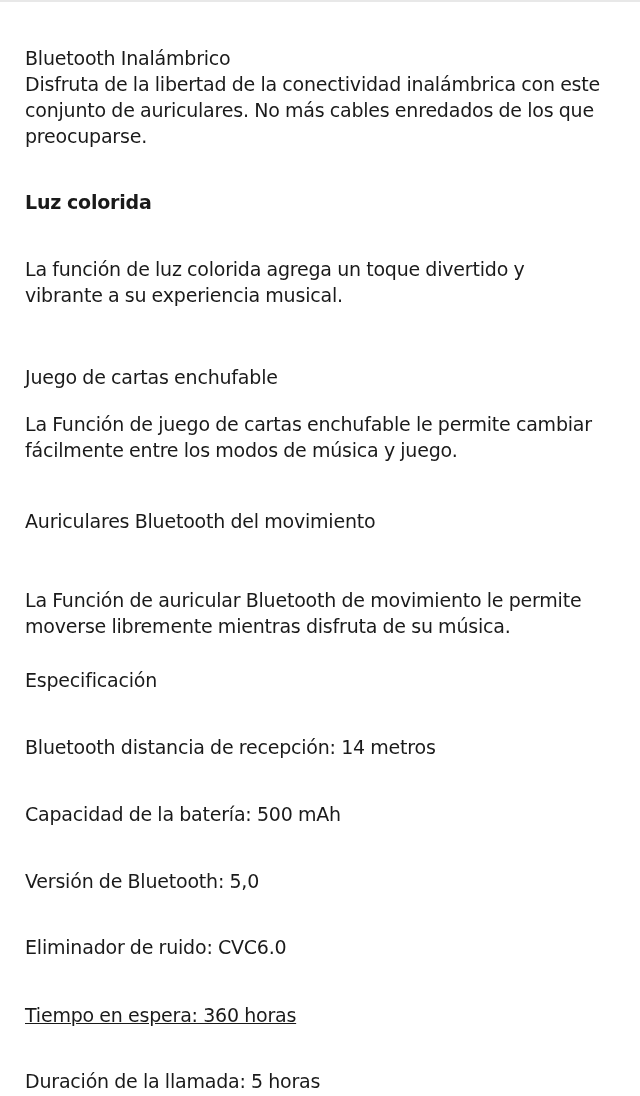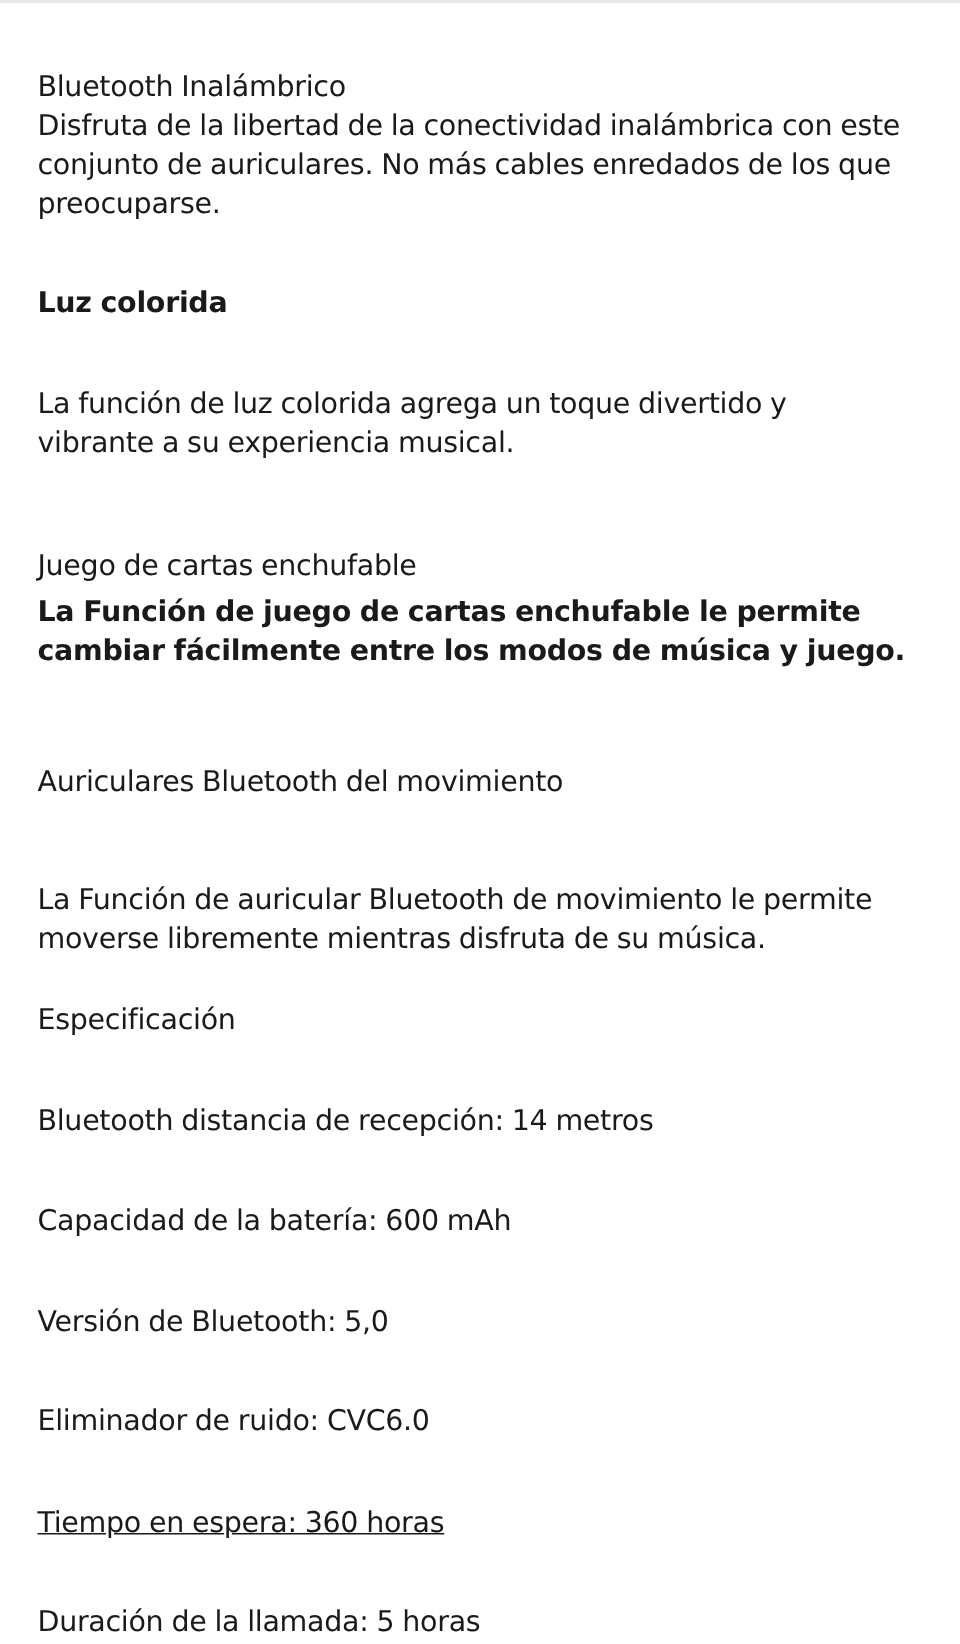--- a/index.html
+++ b/index.html
@@ -39,23 +39,23 @@
 <body>
 
 <div class="top-edge"></div>
 
 <div class="content">
   <p class="para" style="position:absolute; top:0px;margin-top:40px;">Bluetooth Inalámbrico</p>
   <p class="para" style="position:absolute; top:66px; width:600px;">Disfruta de la libertad de la conectividad inalámbrica con este conjunto de auriculares. No más cables enredados de los que preocuparse.</p>
   <p class="para" style="position:absolute; top:184px;font-weight:bold;">Luz colorida</p>
   <p class="para" style="position:absolute; top:251px; width:540px;">La función de luz colorida agrega un toque divertido y vibrante a su experiencia musical.</p>
   <p class="para" style="position:absolute; top:343px;margin-top:16px;">Juego de cartas enchufable</p>
-  <p class="para" style="position:absolute; top:390px; width:610px;font-weight:bold;">La Función de juego de cartas enchufable le permite cambiar fácilmente entre los modos de música y juego.</p>
+  <p class="para" style="position:absolute; top:406px; width:610px;">La Función de juego de cartas enchufable le permite cambiar fácilmente entre los modos de música y juego.</p>
   <p class="para" style="position:absolute; top:503px;text-align:center;">Auriculares Bluetooth del movimiento</p>
   <p class="para" style="position:absolute; top:582px; width:600px;">La Función de auricular Bluetooth de movimiento le permite moverse libremente mientras disfruta de su música.</p>
   <p class="para" style="position:absolute; top:662px;">Especificación</p>
   <p class="para" style="position:absolute; top:729px;">Bluetooth distancia de recepción: 14 metros</p>
-  <p class="para" style="position:absolute; top:796px;">Capacidad de la batería: 600 mAh</p>
+  <p class="para" style="position:absolute; top:796px;">Capacidad de la batería: 500 mAh</p>
   <p class="para" style="position:absolute; top:863px;">Versión de Bluetooth: 5,0</p>
   <p class="para" style="position:absolute; top:929px;">Eliminador de ruido: CVC6.0</p>
   <p class="para" style="position:absolute; top:997px;text-decoration:underline;">Tiempo en espera: 360 horas</p>
   <p class="para" style="position:absolute; top:1063px;">Duración de la llamada: 5 horas</p>
 </div>
 
 </body></html>

